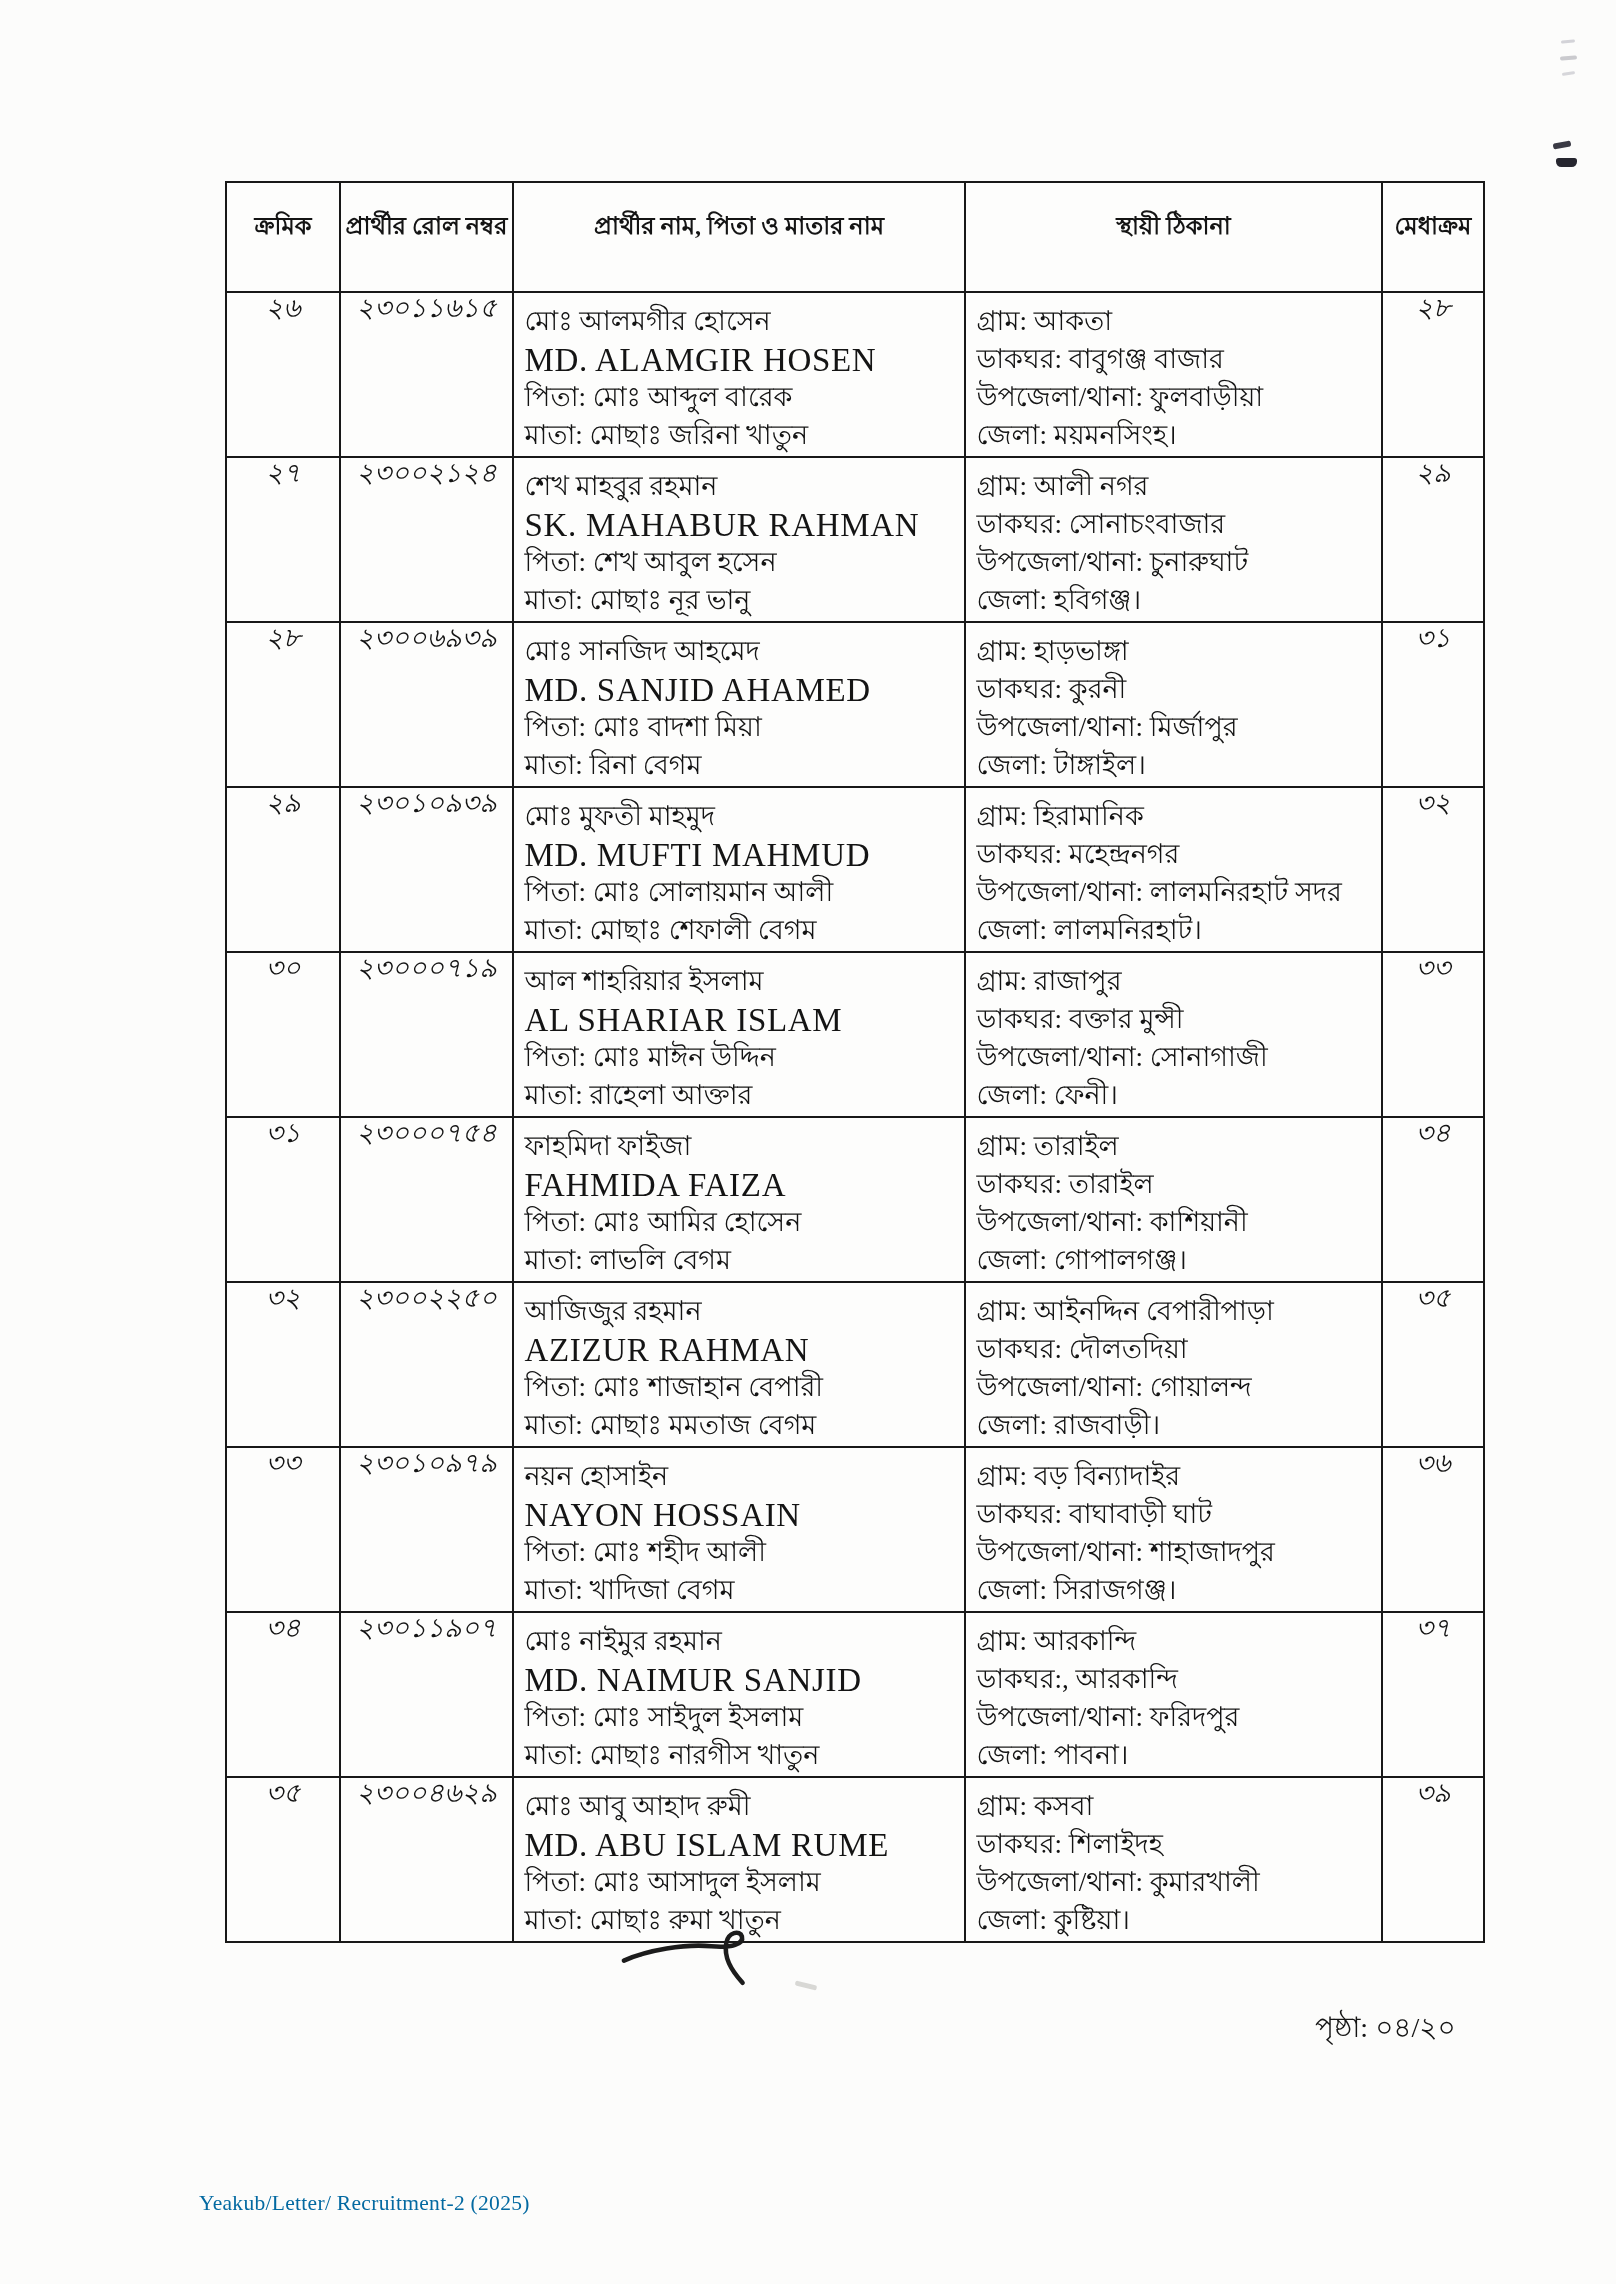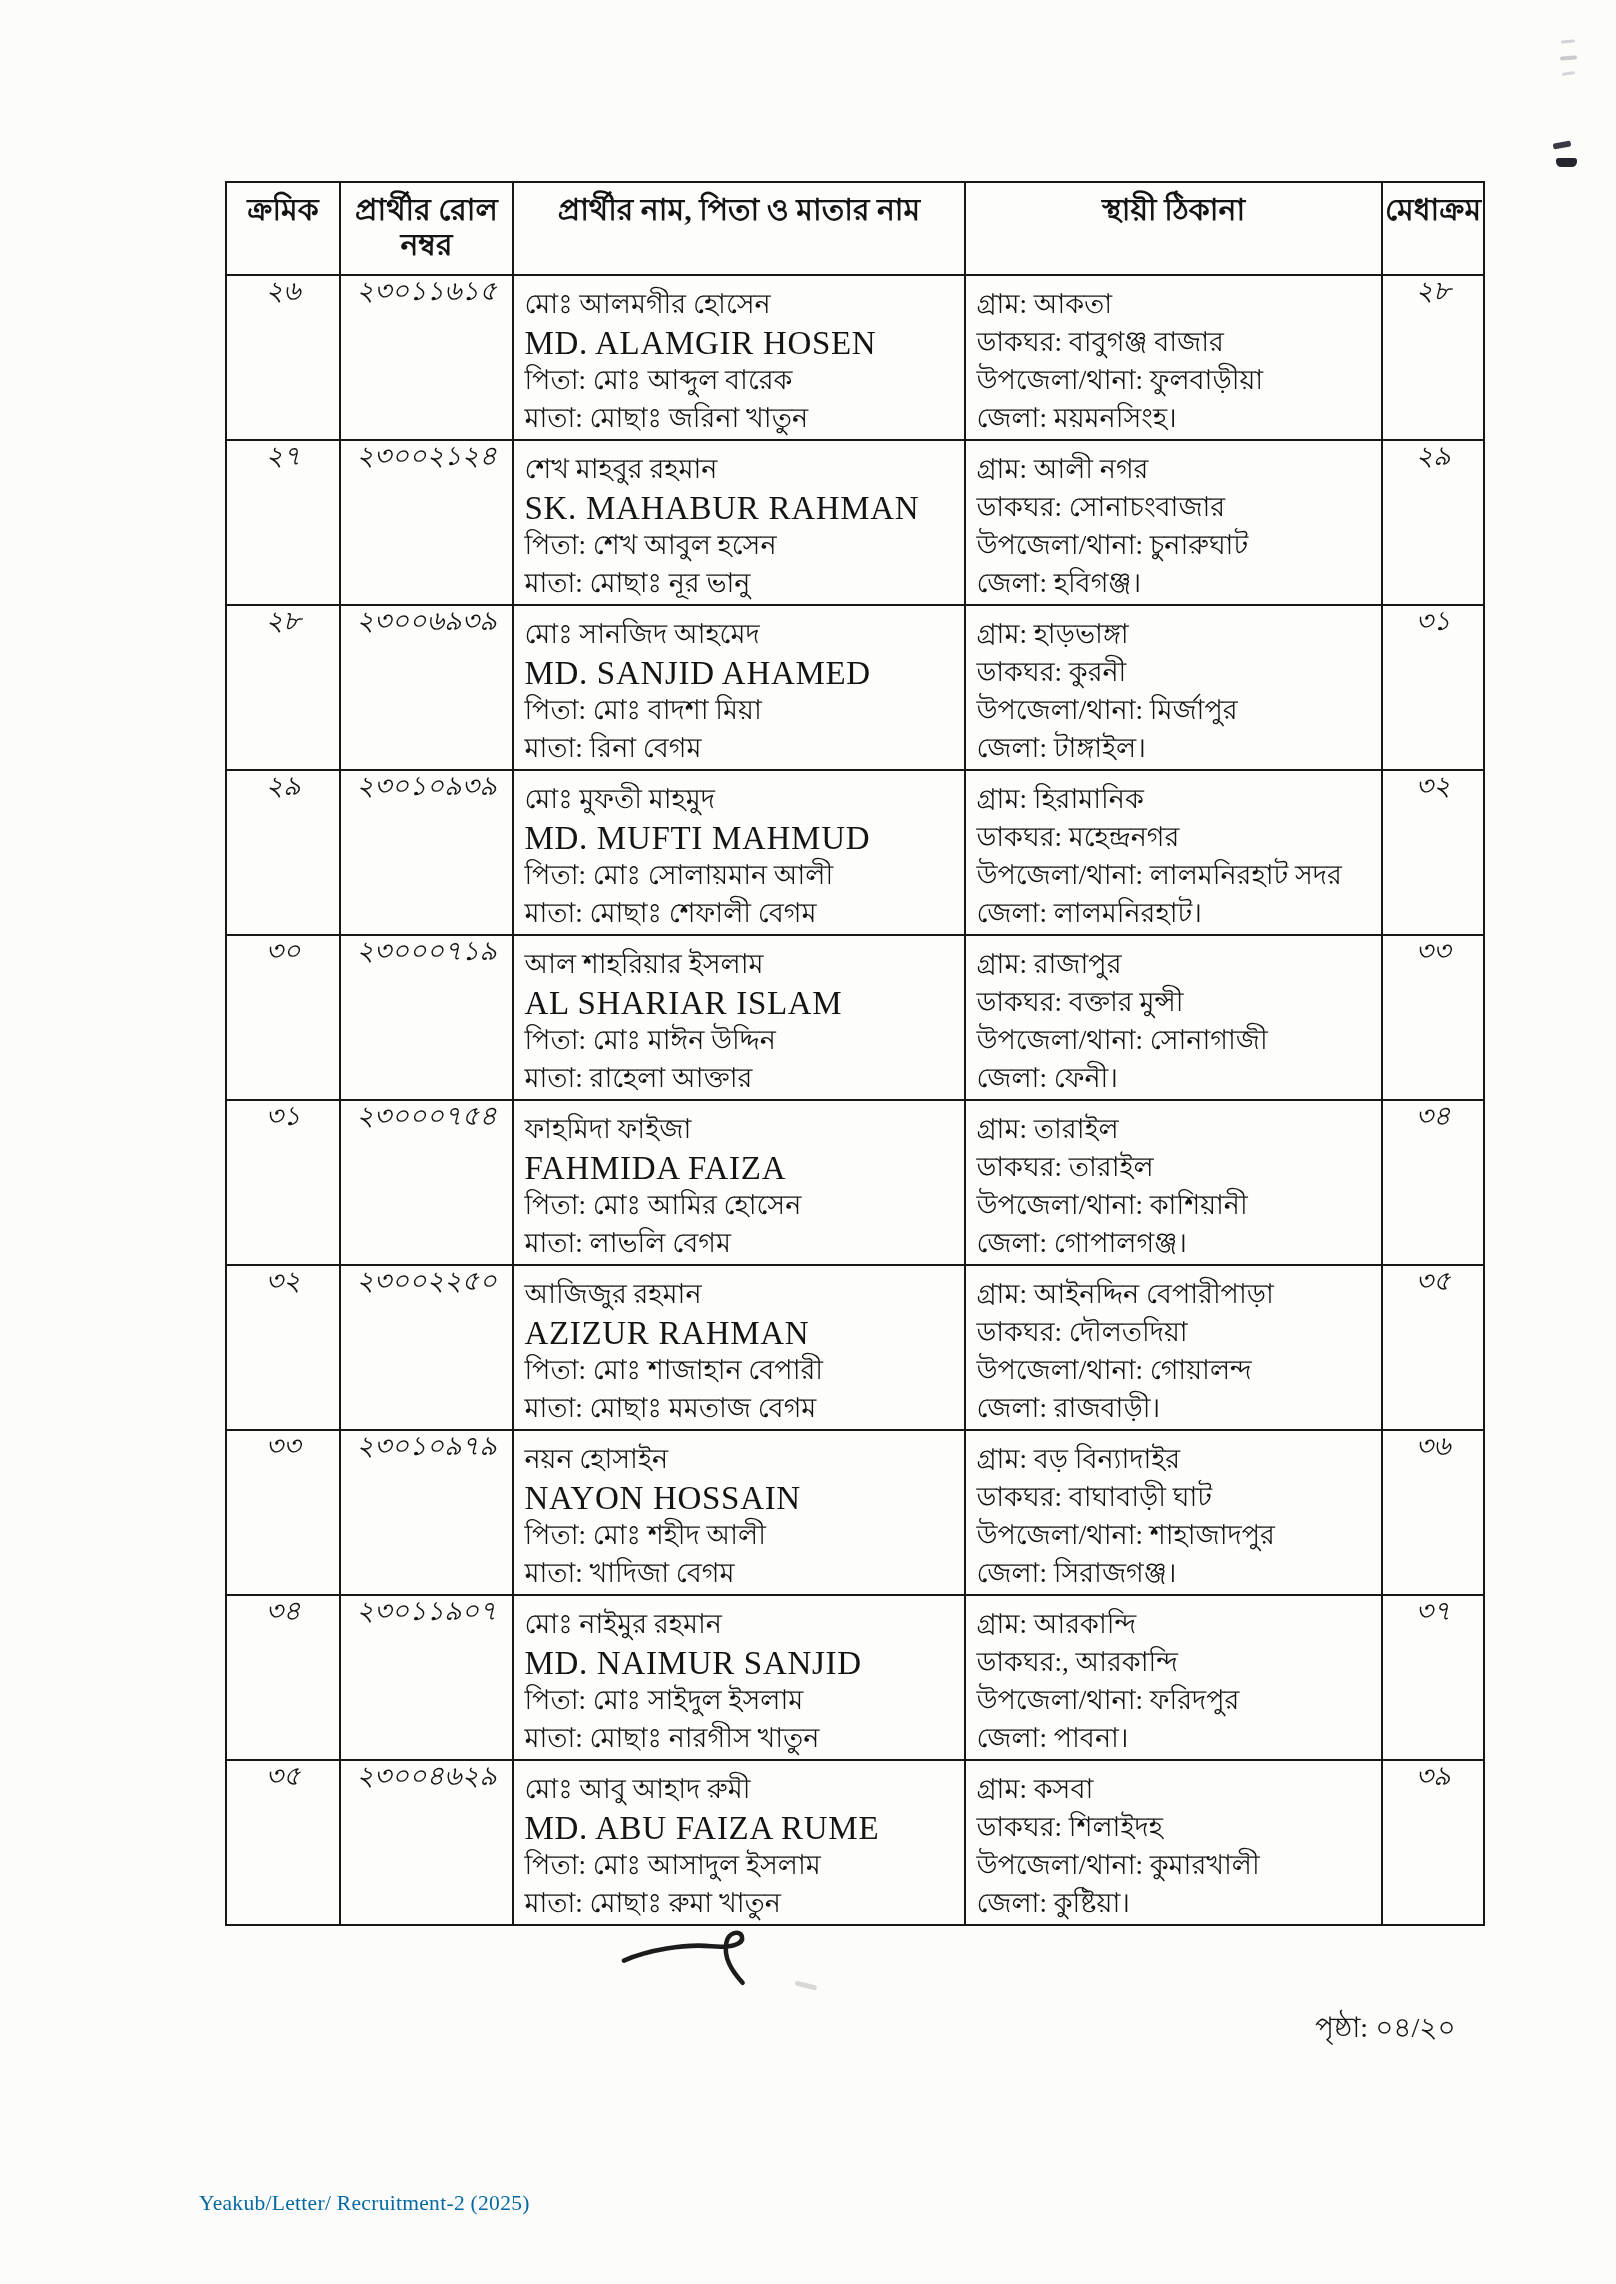--- a/index.html
+++ b/index.html
@@ -28,24 +28,24 @@
   .roster col.c5{width:102px;}
   .roster th,.roster td{
     border:2px solid #181818;
     vertical-align:top;
     padding:0;
     background:#fdfdfc;
   }
   .roster th{
     height:82px;
     font-weight:bold;
-    font-size:30px;
+    font-size:24px;
     line-height:35px;
     text-align:center;
-    padding-top:9px;
+    padding-top:26px;
   }
   .roster tr.data-row{height:165px;}
   .cell-center{
     text-align:center;
     padding-top:14.3px;
     font-size:27px;
     line-height:30px;
     font-style:italic;
   }
   .lines{padding:10.4px 3.9px 0 10.4px;}
@@ -297,21 +297,21 @@
             </div>
           </td>
           <td class="cell-center">৩৭</td>
         </tr>
         <tr class="data-row">
           <td class="cell-center">৩৫</td>
           <td class="cell-center">২৩০০৪৬২৯</td>
           <td>
             <div class="lines">
               <div class="line">মোঃ আবু আহাদ রুমী</div>
-              <div class="line en">MD. ABU FAIZA RUME</div>
+              <div class="line en">MD. ABU ISLAM RUME</div>
               <div class="line">পিতা: মোঃ আসাদুল ইসলাম</div>
               <div class="line">মাতা: মোছাঃ রুমা খাতুন</div>
             </div>
           </td>
           <td>
             <div class="lines">
               <div class="line">গ্রাম: কসবা</div>
               <div class="line">ডাকঘর: শিলাইদহ</div>
               <div class="line">উপজেলা/থানা: কুমারখালী</div>
               <div class="line">জেলা: কুষ্টিয়া।</div>

